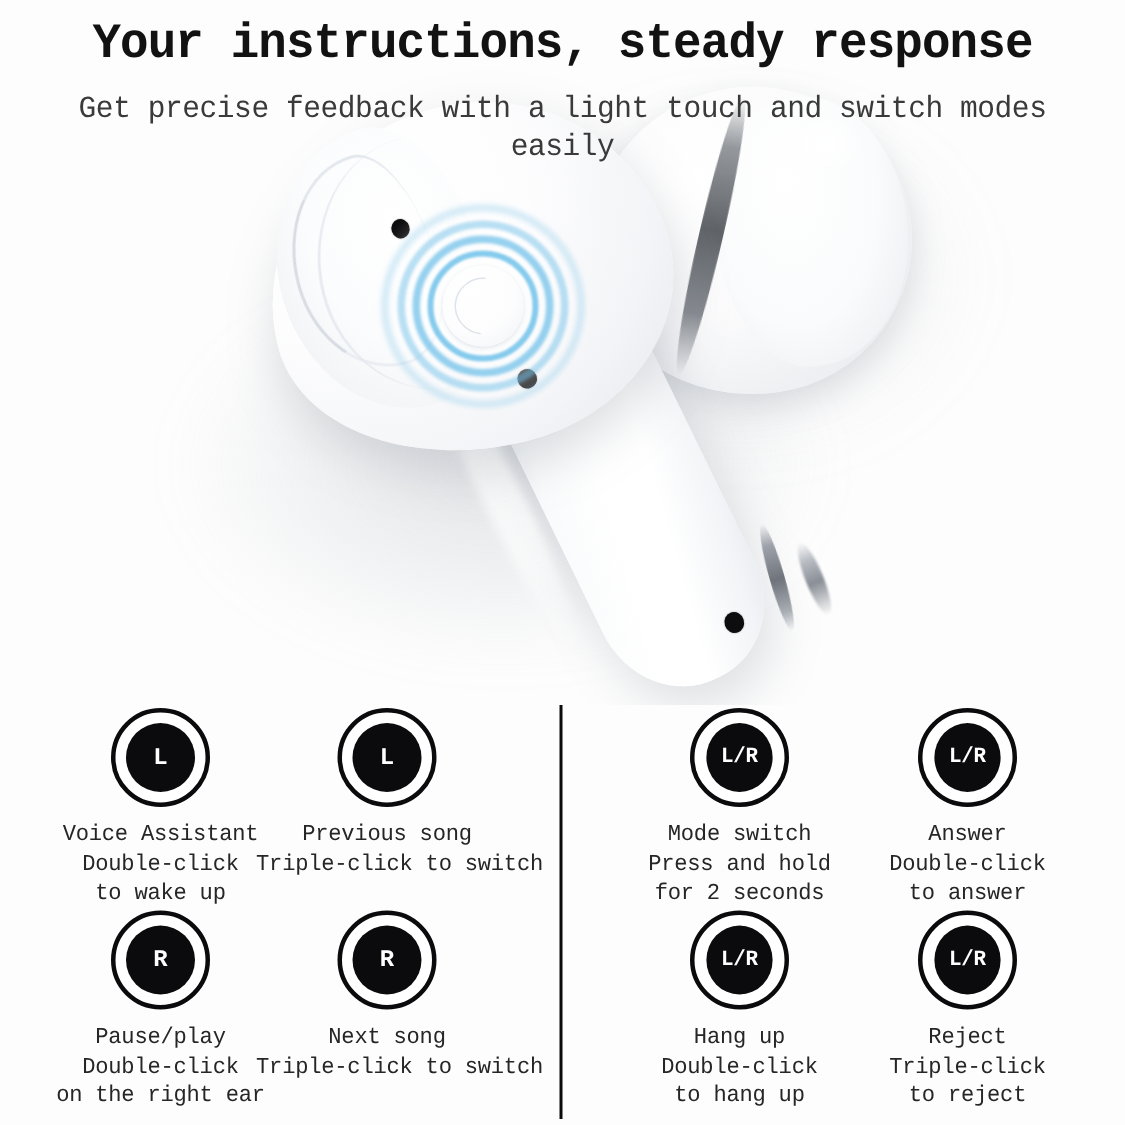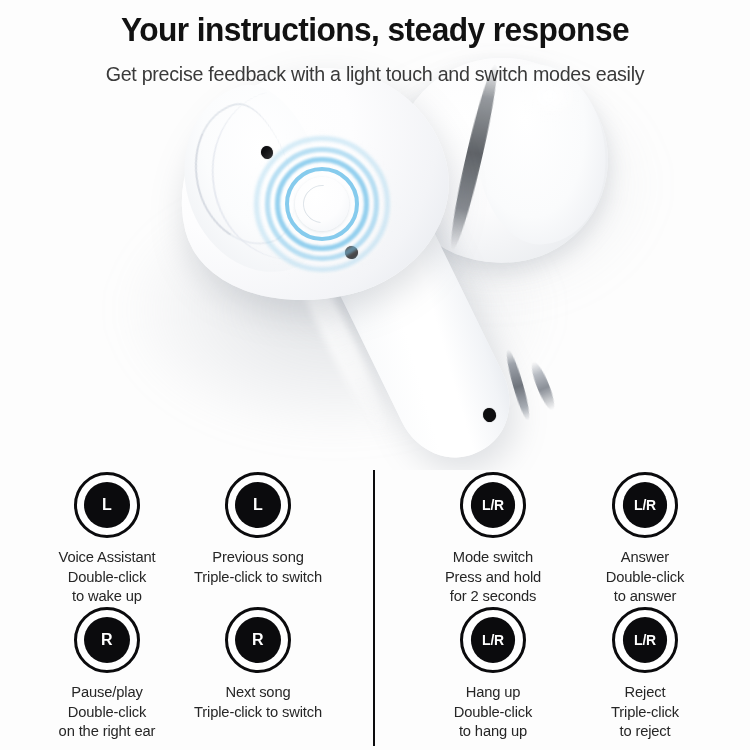--- a/index.html
+++ b/index.html
@@ -14,20 +14,21 @@
     overflow: hidden;
     position: relative;
   }
 
   #page {
     position: relative;
     width: 750px;
     height: 750px;
     background: #fdfdfd;
     overflow: hidden;
+    font-family: Liberation Mono, monospace;
   }
 
   
   .header {
     position: absolute;
     left: 0;
     top: 0;
     width: 750px;
     text-align: center;
     z-index: 40;

